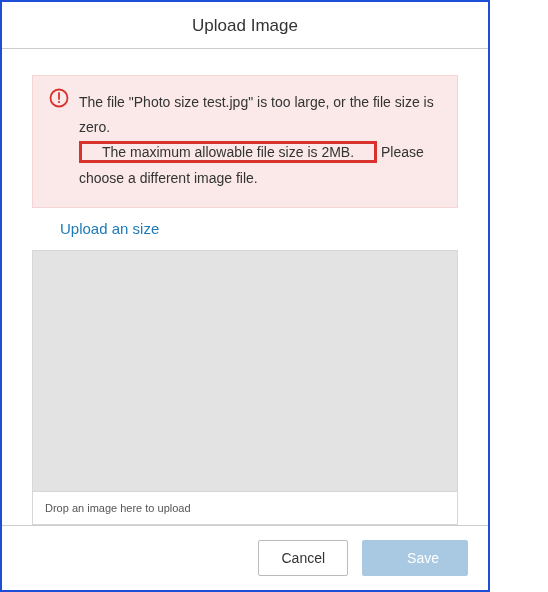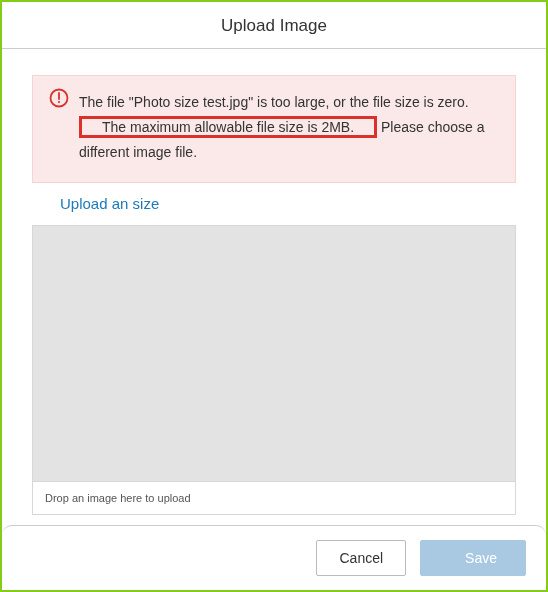--- a/index.html
+++ b/index.html
@@ -1,23 +1,23 @@
 <!DOCTYPE html>
 <html><head>
   <meta charset="utf-8">
   <style>
     * { box-sizing: border-box; margin: 0; padding: 0; }
     body {
       font-family: Arial, Helvetica, sans-serif;
       background: #fff;
     }
     .modal {
-      width: 548px;
+      width: 490px;
       height: 592px;
-      border: 2px solid #84cc16;
+      border: 2px solid #1d4ed8;
       display: flex;
       flex-direction: column;
       background: #fff;
     }
     .modal-header {
       text-align: center;
       padding: 14px 0 12px 0;
       font-size: 17px;
       color: #333;
       border-bottom: 1px solid #ccc;
@@ -79,21 +79,20 @@
       font-size: 11px;
       color: #555;
       background: #fff;
     }
     .modal-footer {
       border-top: 1px solid #ccc;
       padding: 14px 20px;
       display: flex;
       justify-content: flex-end;
       gap: 14px;
-      border-radius: 10px;
     }
     button {
       font-family: inherit;
       font-size: 14px;
       padding: 9px 22px;
       border-radius: 2px;
       cursor: pointer;
     }
     .btn-cancel {
       background: #fff;

